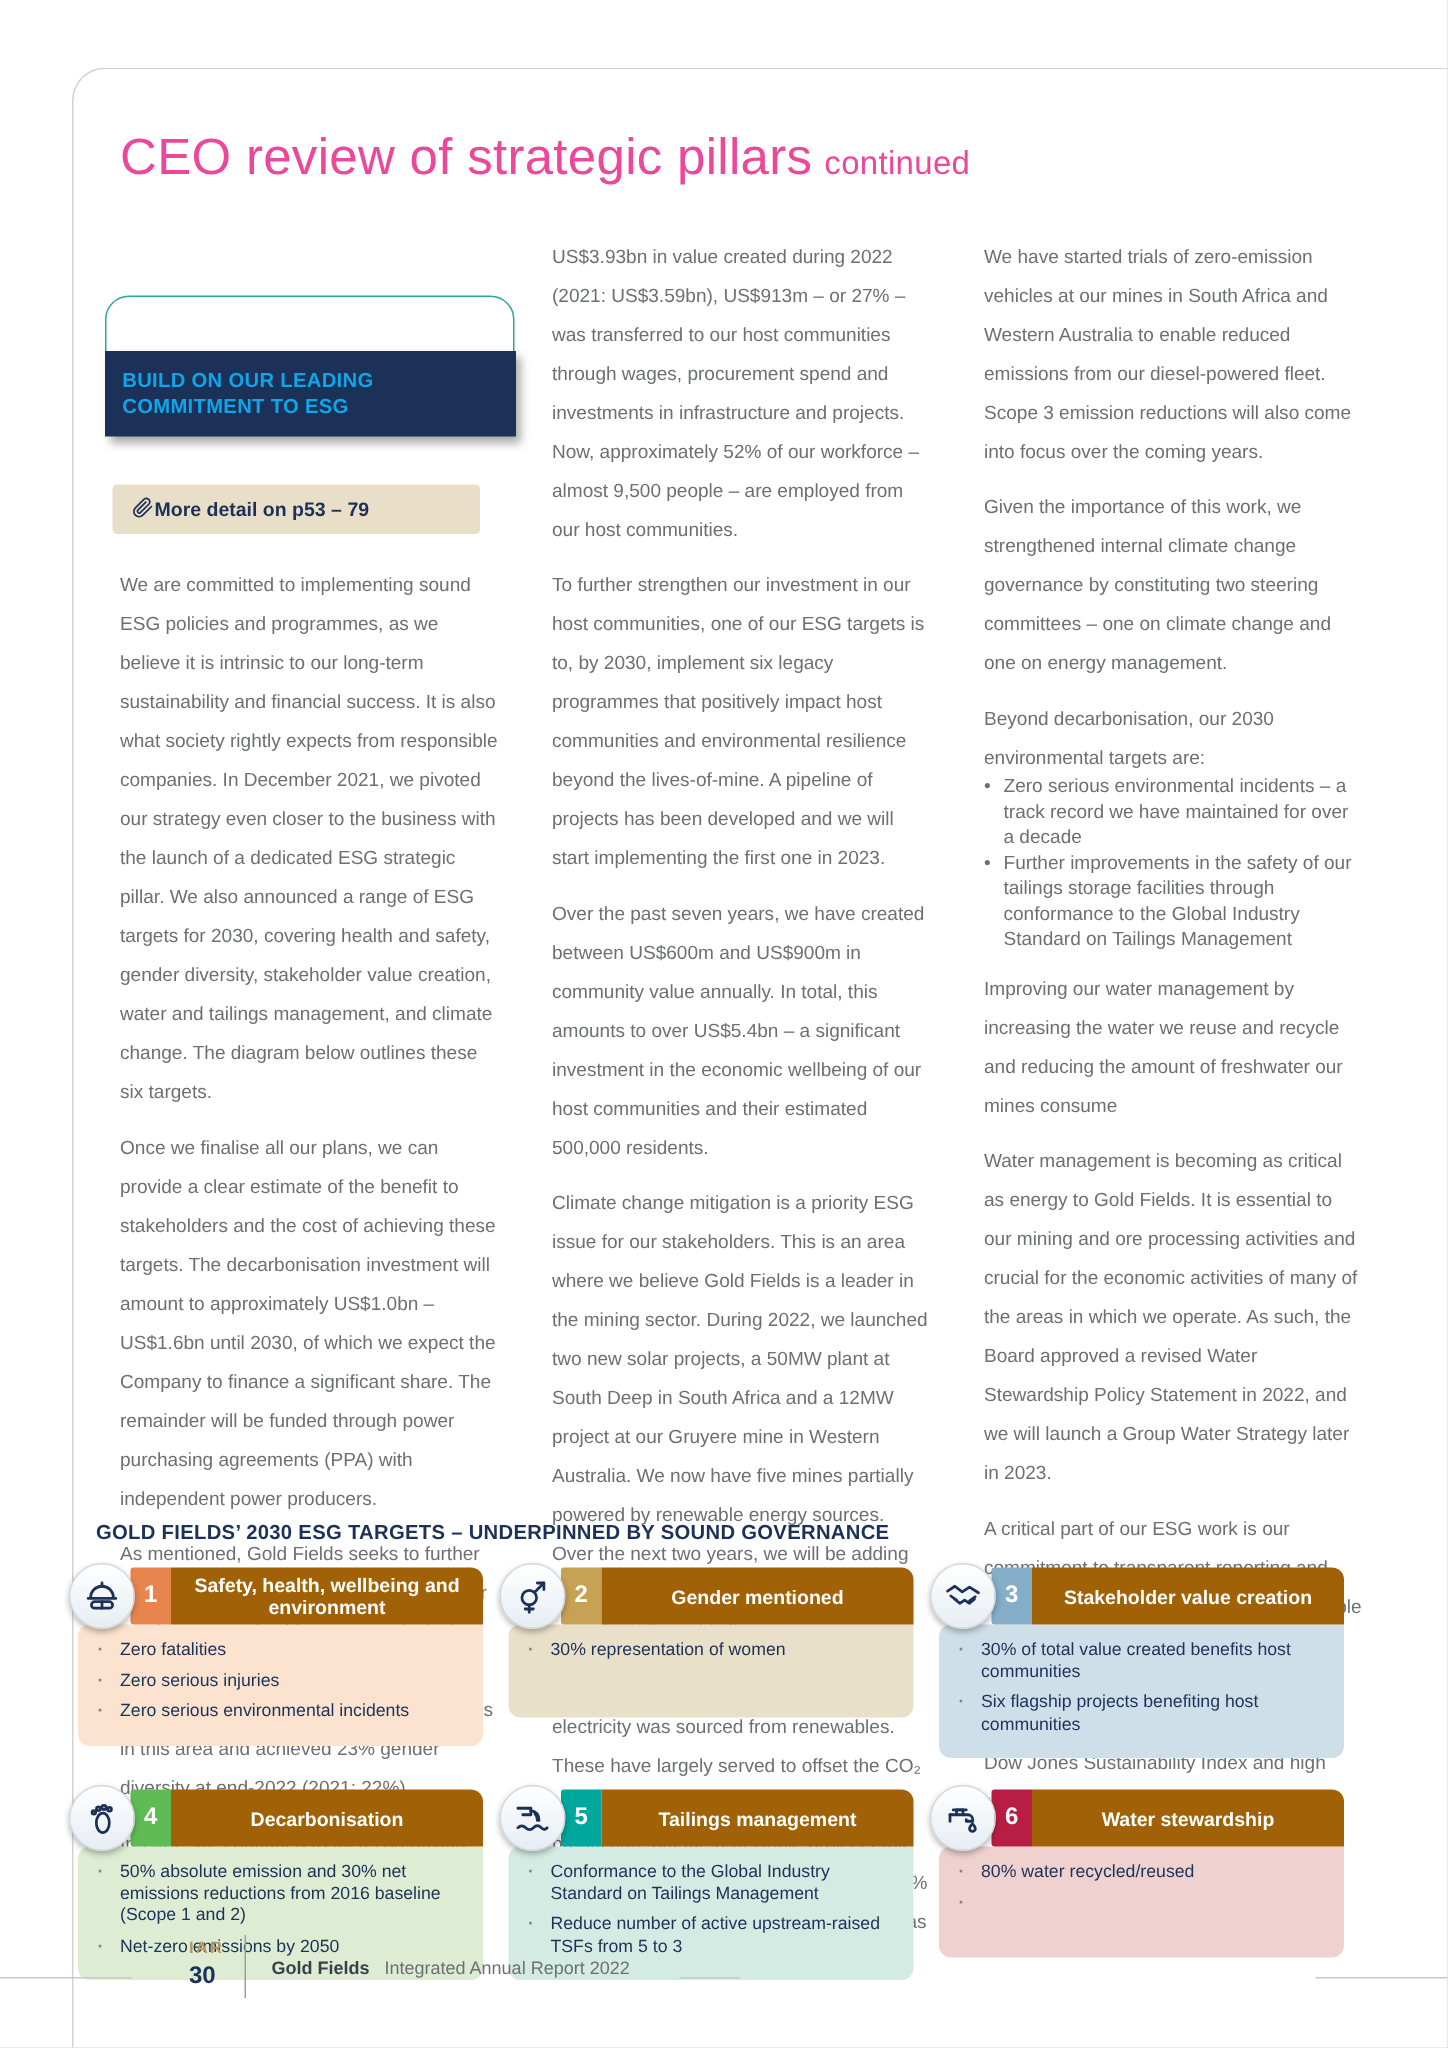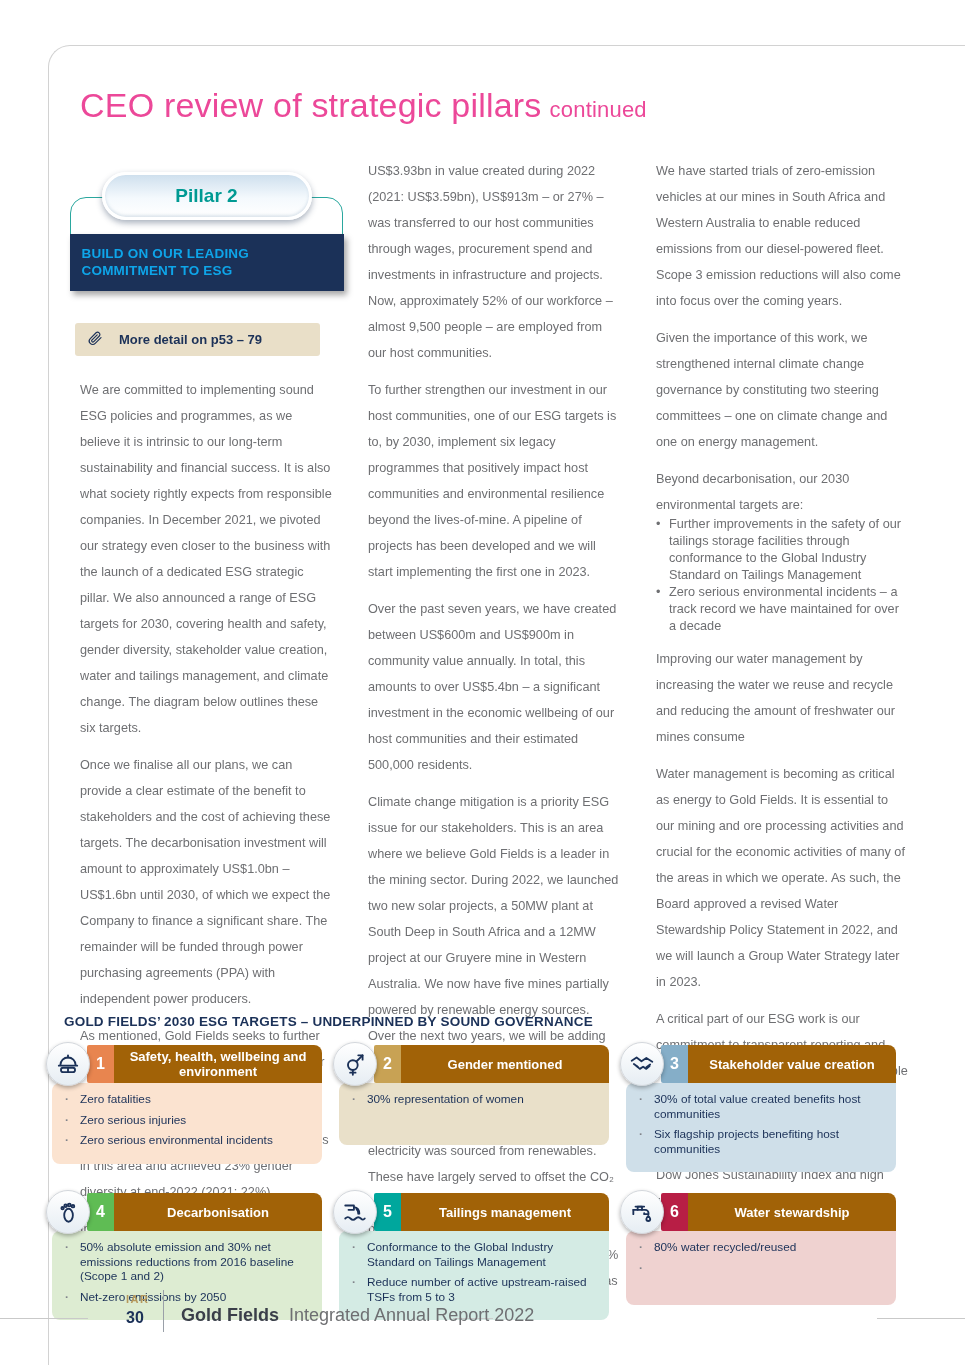--- a/index.html
+++ b/index.html
@@ -47,21 +47,21 @@
     width:210px; height:48px; border-radius:24px; z-index:2;
     background:linear-gradient(#cfe0ee, #f4f9fd 55%, #ffffff);
     border:3px solid #ffffff;
     box-shadow:0 3px 6px rgba(40,60,90,.4), inset 0 -2px 3px rgba(120,150,180,.25);
     display:flex; align-items:center; justify-content:center;
     color:#009a93; font-weight:bold; font-size:19px;
   }
   .more-detail {
     margin:20px 0 21px -5px; width:245px; height:33px;
     background:#e9dfc8; border-radius:3px;
-    display:flex; align-items:center; gap:16px; padding:0 12px;
+    display:flex; align-items:center; gap:0; padding:0 12px;
     color:#1b3158; font-weight:bold; font-size:13px; cursor:pointer;
   }
   .more-detail svg { flex:0 0 auto; }
 
   
   .targets { position:absolute; top:1014px; left:52px; width:848px; }
   .targets h2 {
     color:#1b3158; font-size:13.5px; font-weight:bold; letter-spacing:.2px;
     margin:0 0 0 12px;
   }
@@ -103,43 +103,40 @@
   .rule { position:absolute; top:30px; height:1px; background:#c9c9c9; }
   .rule.l { left:0; width:88px; }
   .rule.m { left:453px; width:40px; }
   .rule.r { left:877px; width:88px; }
   .f-iar {
     position:absolute; left:126px; top:5px; color:#b5985c; font-weight:bold;
     font-size:11px; letter-spacing:1.5px;
   }
   .f-num { position:absolute; left:126px; top:21px; color:#1b3158; font-weight:bold; font-size:16px; }
   .f-div { position:absolute; left:163px; top:2px; width:1px; height:42px; background:#9aa0a8; }
-  .f-line { position:absolute; left:181px; top:17px; font-size:18px; color:#6e6f72; }
+  .f-line { position:absolute; left:181px; top:17px; font-size:12px; color:#6e6f72; }
   .f-line b { color:#3a3f49; margin-right:10px; }
 
   svg.icn { stroke:#1b3158; fill:none; stroke-width:1.7; stroke-linecap:round; stroke-linejoin:round; }
 </style>
 </head>
 <body>
 
 <div class="frame"></div>
 
 <h1 class="page-title">
   <span>CEO review of strategic pillars</span><span class="cont">continued</span>
 </h1>
 
 <div class="cols">
 
   <div class="col">
     <div class="pillar-area">
       <div class="pillar-outline">
         <div class="pillar-heading">BUILD ON OUR LEADING COMMITMENT TO ESG</div>
-      </div>
-      <div class="pillar-pill">
-        <span>Pillar 2</span>
       </div>
     </div>
     <div class="more-detail">
       <span>
         <svg class="icn" width="16" height="16" viewBox="0 0 24 24">
             <path d="M21 11.5l-8.7 8.7a5.2 5.2 0 0 1-7.4-7.4l8.7-8.7a3.5 3.5 0 0 1 4.9 4.9l-8.7 8.7a1.8 1.8 0 0 1-2.5-2.5l8-8"></path>
           </svg>
       </span>
       <span>More detail on p53 – 79</span>
     </div>
@@ -155,22 +152,22 @@
     <p>Over the past seven years, we have created between US$600m and US$900m in community value annually. In total, this amounts to over US$5.4bn – a significant investment in the economic wellbeing of our host communities and their estimated 500,000 residents.</p>
     <p>Climate change mitigation is a priority ESG issue for our stakeholders. This is an area where we believe Gold Fields is a leader in the mining sector. During 2022, we launched two new solar projects, a 50MW plant at South Deep in South Africa and a 12MW project at our Gruyere mine in Western Australia. We now have five mines partially powered by renewable energy sources. Over the next two years, we will be adding St Ives in Western Australia and Salares Norte in Chile to this list.</p>
     <p>As at end-December 2022, 14% of our electricity was sourced from renewables. These have largely served to offset the CO₂ emissions associated with increased production, but the renewable projects will deliver strong contributions towards our 30% Scope 1 and 2 CO₂ 2030 reduction target as our 2022 projects deliver for a full year.</p>
   </div>
 
   <div class="col">
     <p>We have started trials of zero-emission vehicles at our mines in South Africa and Western Australia to enable reduced emissions from our diesel-powered fleet. Scope 3 emission reductions will also come into focus over the coming years.</p>
     <p>Given the importance of this work, we strengthened internal climate change governance by constituting two steering committees – one on climate change and one on energy management.</p>
     <p style="margin-bottom:2px">Beyond decarbonisation, our 2030 environmental targets are:</p>
     <ul>
+      <li>Zero serious environmental incidents – a track record we have maintained for over a decade</li>
       <li>Further improvements in the safety of our tailings storage facilities through conformance to the Global Industry Standard on Tailings Management</li>
-      <li>Zero serious environmental incidents – a track record we have maintained for over a decade</li>
     </ul>
     <p>Improving our water management by increasing the water we reuse and recycle and reducing the amount of freshwater our mines consume</p>
     <p>Water management is becoming as critical as energy to Gold Fields. It is essential to our mining and ore processing activities and crucial for the economic activities of many of the areas in which we operate. As such, the Board approved a revised Water Stewardship Policy Statement in 2022, and we will launch a Group Water Strategy later in 2023.</p>
     <p>A critical part of our ESG work is our commitment to transparent reporting and benchmarking ourselves through sustainable development frameworks and indices. We continue to perform well, as evidenced by our 12th successive top five ranking in the Dow Jones Sustainability Index and high ratings by leading ESG investor agencies.</p>
   </div>
 </div>
 
 <div class="targets">
   <h2>GOLD FIELDS’ 2030 ESG TARGETS – UNDERPINNED BY SOUND GOVERNANCE</h2>
   <div class="tgrid">

